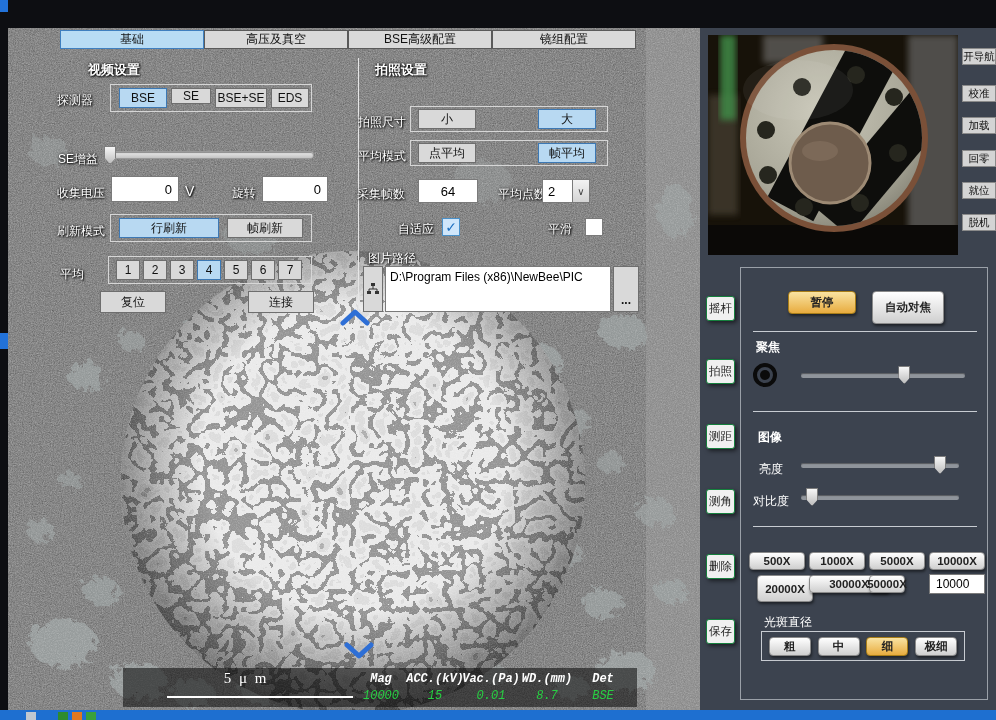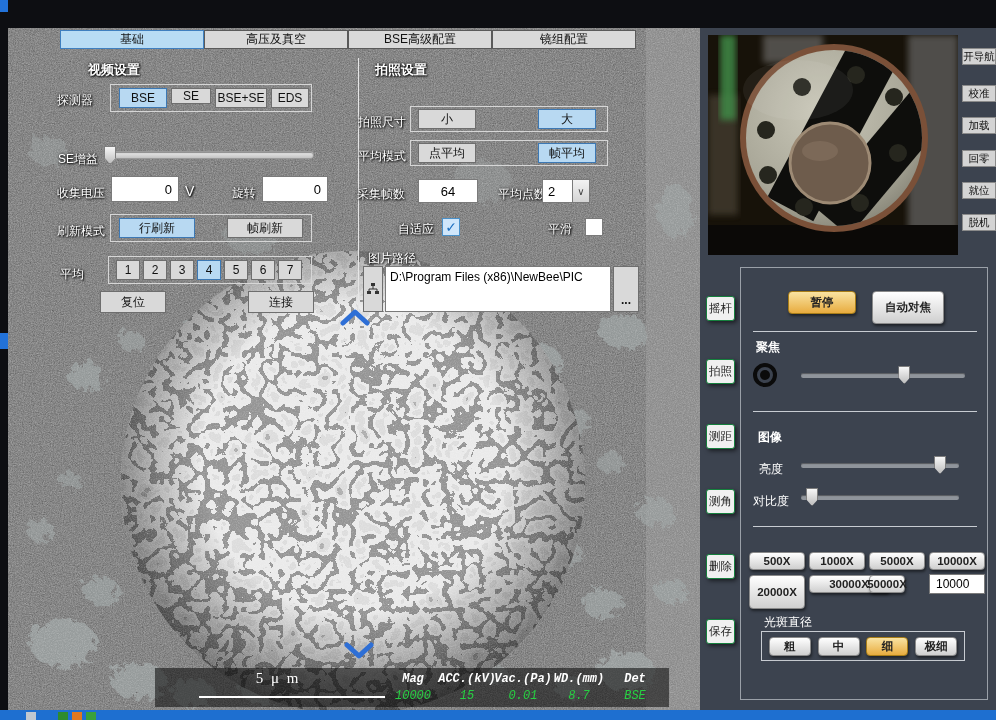--- a/index.html
+++ b/index.html
@@ -65,21 +65,21 @@
   .combo { display:flex; }
   .combo .val { background:#fff; border:1px solid #7a7a7a; border-right:none; font-size:13px;
     display:flex; align-items:center; padding-left:5px; }
   .combo .arrow { background:linear-gradient(#f2f2f2,#d4d4d4); border:1px solid #7a7a7a;
     display:flex; align-items:center; justify-content:center; font-size:10px; color:#444; }
 
   
   .chev { width:30px; height:17px; }
 
   
-  #info-bar { left:115px; top:640px; width:514px; height:39px; background:rgba(8,8,8,.55);margin-left:32px; }
+  #info-bar { left:115px; top:640px; width:514px; height:39px; background:rgba(8,8,8,.55); }
   #scale-text { left:48px; top:2px; width:150px; text-align:center; color:#fff; font-size:15px;
     font-family:"Liberation Serif","DejaVu Serif",serif; letter-spacing:2px; }
   #scale-line { left:44px; top:28px; width:186px; height:2px; background:#fff; }
   .info-col { position:absolute; top:4px; width:72px; text-align:center;font-family:Liberation Mono, monospace; }
   .info-col .k { color:#fff; font-weight:bold; font-style:italic; font-size:12px; white-space:nowrap; }
   .info-col .v { color:#27d042; font-style:italic; font-size:12px; margin-top:3px; }
 
   
   #right-panel { left:700px; top:28px; width:296px; height:682px; background:#3c434f; }
   #camera { left:8px; top:7px; width:250px; height:220px; background:#17120d; overflow:hidden; }
@@ -234,21 +234,21 @@
     </div>
 
     <div class="abs lbl" style="left:49px; top:157px">收集电压</div>
     <div class="abs inp right" style="left:103px; top:148px; width:68px; height:26px">0</div>
     <div class="abs lbl" style="left:177px; top:155px; font-size:14px">V</div>
     <div class="abs lbl" style="left:224px; top:157px">旋转</div>
     <div class="abs inp right" style="left:254px; top:148px; width:66px; height:26px">0</div>
 
     <div class="abs lbl" style="left:49px; top:195px">刷新模式</div>
     <div class="abs grp" style="left:102px; top:186px; width:202px; height:28px">
-      <div class="abs btn sel" style="left:8px; top:3px; width:76px; height:20px">行刷新</div>
+      <div class="abs btn sel" style="left:8px; top:3px; width:100px; height:20px">行刷新</div>
       <div class="abs btn" style="left:116px; top:3px; width:76px; height:20px">帧刷新</div>
     </div>
 
     <div class="abs lbl" style="left:52px; top:238px">平均</div>
     <div class="abs grp" style="left:100px; top:228px; width:204px; height:28px">
       <div class="abs btn" style="left:7px; top:3px; width:24px; height:20px">1</div>
       <div class="abs btn" style="left:34px; top:3px; width:24px; height:20px">2</div>
       <div class="abs btn" style="left:61px; top:3px; width:24px; height:20px">3</div>
       <div class="abs btn sel" style="left:88px; top:3px; width:24px; height:20px">4</div>
       <div class="abs btn" style="left:115px; top:3px; width:24px; height:20px">5</div>
@@ -420,21 +420,21 @@
         <div class="track"></div>
         <div class="thumb" style="left: calc(7% - 6px);"></div>
       </div>
 
       <div class="abs divider" style="top:258px"></div>
 
       <div class="abs btn3d" style="left:8px;   top:284px; width:56px; height:18px">500X</div>
       <div class="abs btn3d" style="left:68px;  top:284px; width:56px; height:18px">1000X</div>
       <div class="abs btn3d" style="left:128px; top:284px; width:56px; height:18px">5000X</div>
       <div class="abs btn3d" style="left:188px; top:284px; width:56px; height:18px">10000X</div>
-      <div class="abs btn3d" style="left:8px;   top:307px; width:56px; height:34px">20000X</div>
+      <div class="abs btn3d" style="left:16px;   top:307px; width:56px; height:27px">20000X</div>
       <div class="abs btn3d" style="left:68px;  top:307px; width:80px; height:18px">30000X</div>
       <div class="abs btn3d" style="left:128px; top:307px; width:36px; height:18px">50000X</div>
       <div class="abs inp left" style="left:188px; top:306px; width:56px; height:20px; font-size:12px">10000</div>
 
       <div class="abs plabel" style="left:23px; top:346px">光斑直径</div>
       <div id="spot-group" class="abs">
         <div class="btn3d spotbtn">粗</div>
         <div class="btn3d spotbtn">中</div>
         <div class="btn3d spotbtn yellow">细</div>
         <div class="btn3d spotbtn">极细</div>

